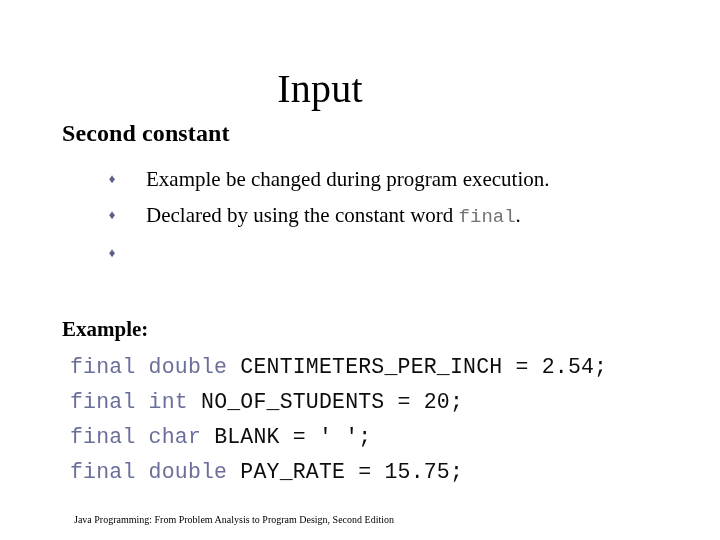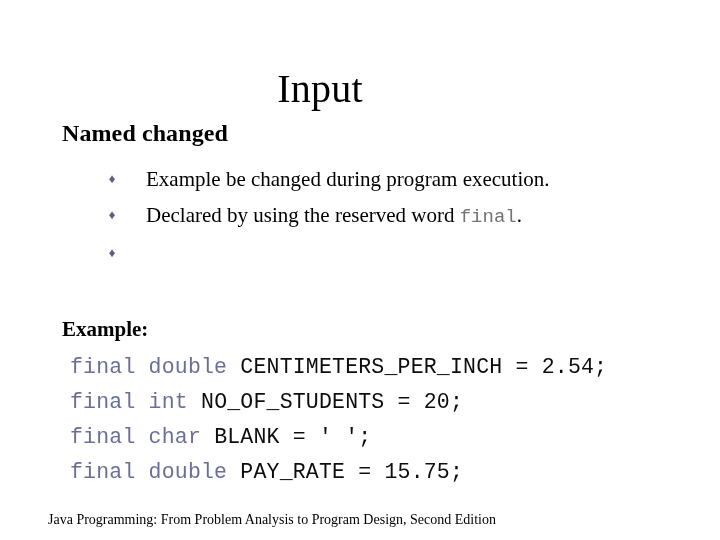--- a/index.html
+++ b/index.html
@@ -120,50 +120,50 @@
   .code-kw {
     color: #6a6f9a;
   }
   .code-rest {
     color: #0d0d0d;
   }
 
   
   .footer {
     position: absolute;
-    left: 48px;
+    left: 74px;
     top: 513px;
     font-family: "Liberation Serif", "DejaVu Serif", serif;
-    font-size: 14px;
+    font-size: 10px;
     line-height: 14px;
     color: #000000;
     white-space: nowrap;
   }
 </style>
 </head>
 <body>
 
 <div class="slide">
 
   <h1 class="slide-title">Input</h1>
 
   <div class="body-area">
 
-    <div class="section-heading">Named changed</div>
+    <div class="section-heading">Second constant</div>
 
     <ul class="bullet-list">
 
       <li class="bullet-item">
         <span class="bullet-marker">♦</span>
         <span class="bullet-text">Example be changed during program execution.</span>
       </li>
 
       <li class="bullet-item">
         <span class="bullet-marker">♦</span>
-        <span class="bullet-text">Declared by using the reserved word </span><span class="kw-inline">final</span><span class="bullet-text">.</span>
+        <span class="bullet-text">Declared by using the constant word </span><span class="kw-inline">final</span><span class="bullet-text">.</span>
       </li>
 
       <li class="bullet-item">
         <span class="bullet-marker">♦</span>
       </li>
 
     </ul>
   </div>
 
   <div class="example-block">

